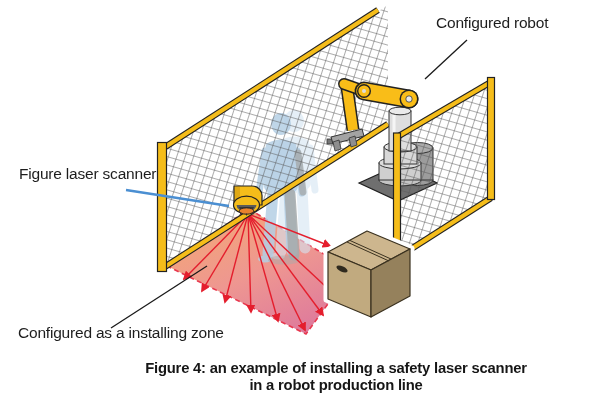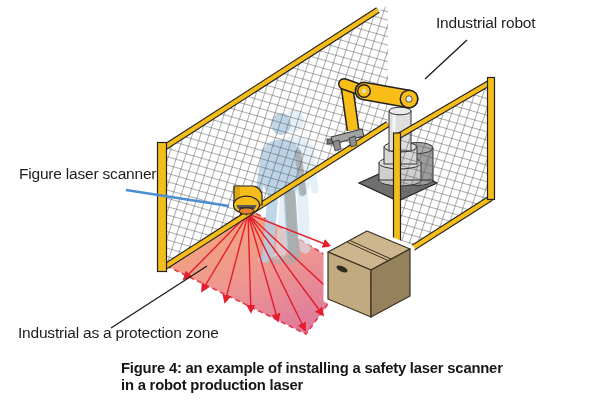--- a/index.html
+++ b/index.html
@@ -18,21 +18,21 @@
     letter-spacing:-0.2px;
     white-space:nowrap;
   }
   .lbl-robot{left:436px;top:14px;}
   .lbl-scanner{left:19px;top:165px;}
   .lbl-zone{left:18px;top:324px;}
   .caption{
     position:absolute;
     left:121px;top:360px;width:430px;
     font-size:14.8px;font-weight:bold;color:#161616;
-    line-height:1.18;letter-spacing:-0.2px;
+    line-height:1.18;letter-spacing:-0.2px;text-align:center;
   }
 </style>
 </head>
 <body>
 
 <div class="stage">
 
 <svg width="600" height="405" viewBox="0 0 600 405">
   <defs>
     <linearGradient id="zoneGrad" gradientUnits="userSpaceOnUse" x1="249" y1="209" x2="306" y2="334">
@@ -174,22 +174,22 @@
     <ellipse cx="342" cy="269" rx="6" ry="2.6" transform="rotate(24 342 269)" fill="#2f2a1e"></ellipse>
   </g>
 
   <g>
     <line x1="467" y1="40" x2="425" y2="79" stroke="#1a1a1a" stroke-width="1.3"></line>
     <line x1="126" y1="190" x2="229" y2="206" stroke="#4b8fd2" stroke-width="2.4"></line>
     <line x1="111" y1="328" x2="207" y2="266" stroke="#1a1a1a" stroke-width="1.3"></line>
   </g>
 </svg>
 
-<div class="diagram-label lbl-robot">Industrial robot</div>
+<div class="diagram-label lbl-robot">Configured robot</div>
 <div class="diagram-label lbl-scanner">Figure laser scanner</div>
-<div class="diagram-label lbl-zone">Industrial as a protection zone</div>
+<div class="diagram-label lbl-zone">Configured as a installing zone</div>
 
 <div class="caption">
   <div>Figure 4: an example of installing a safety laser scanner</div>
-  <div>in a robot production laser</div>
+  <div>in a robot production line</div>
 </div>
 
 </div>
 
 </body></html>

